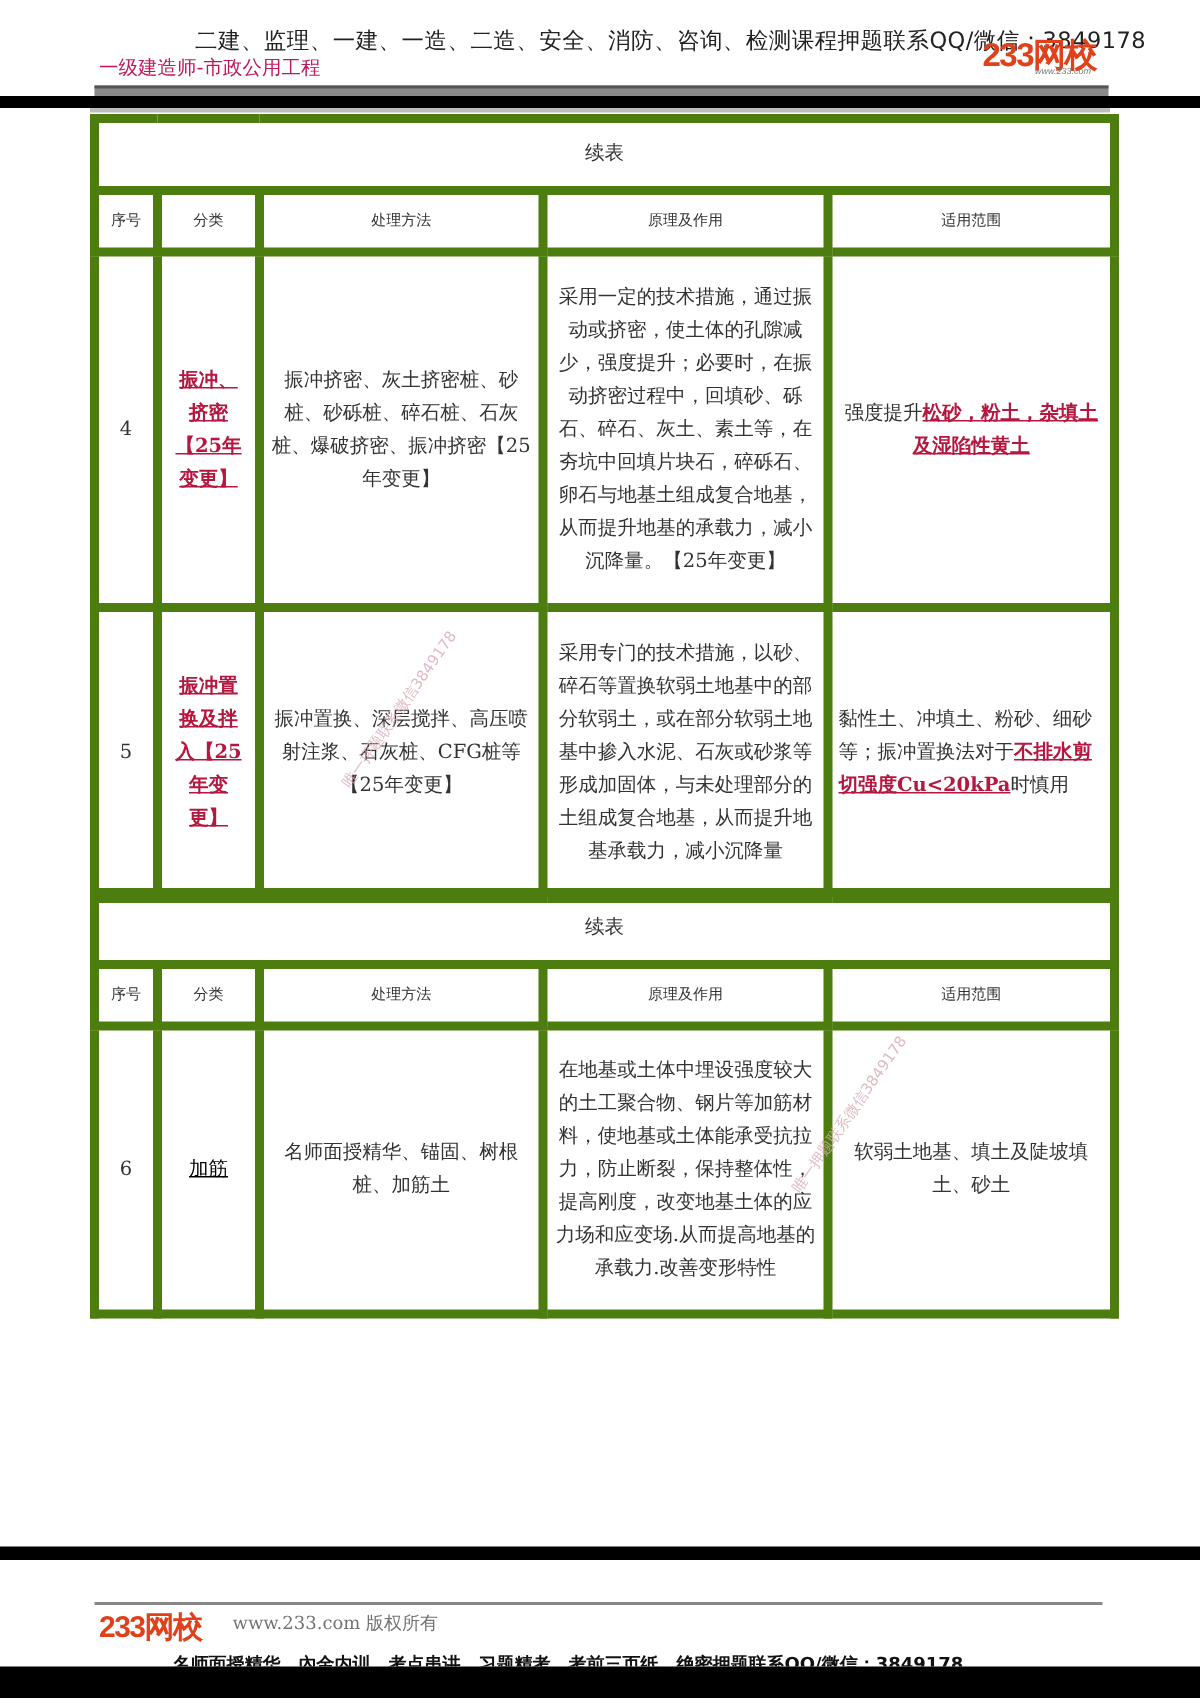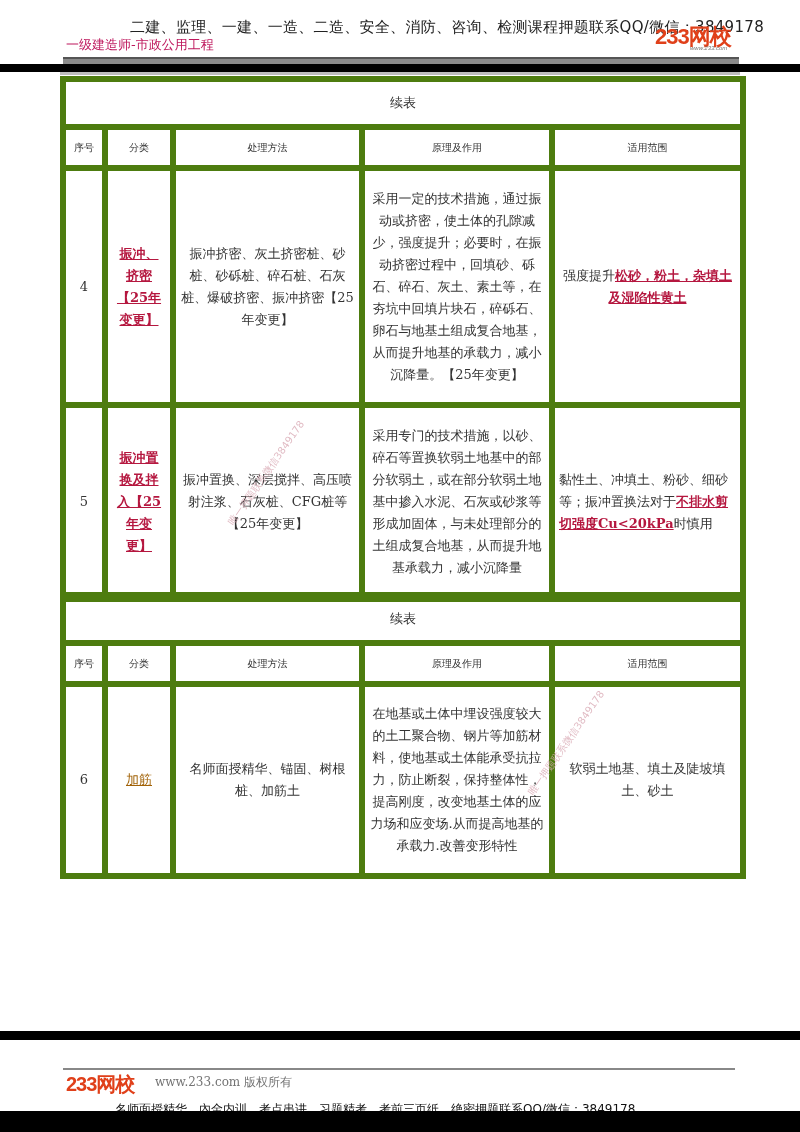--- a/index.html
+++ b/index.html
@@ -12,31 +12,31 @@
   .logo-top { left:655px; top:22px; font-size:22px; }
   .logo-url { left:690px; top:45px; font-size:6px; color:#777; font-style:italic; font-family:"Liberation Sans",sans-serif; }
   .rule-grey { left:63px; top:57px; width:676px; height:6px; background:#8a8a8a; border-top:2px solid #555; }
   .black-band { left:0; top:64px; width:800px; height:8px; background:#000; }
   .rule-grey2 { left:60px; top:72px; width:680px; height:3px; background:#bdbdbd; }
 
   table.dt { position:absolute; left:60px; width:680px; border-collapse:collapse; table-layout:fixed; }
   table.dt td { border:6px solid #4d7c0f; text-align:center; vertical-align:middle; font-size:13px; line-height:22px; padding:2px 4px; color:#333; }
   table.dt td.cap { height:38px; font-size:13px; font-family:"DejaVu Sans","Liberation Sans",sans-serif; }
   table.dt tr.head td { height:31px; font-family:"DejaVu Sans","Liberation Sans",sans-serif; font-size:10px; }
-  .red { color:#a16207; text-decoration:underline; }
+  .red { color:#000000; text-decoration:underline; }
   .redb { color:#b5173f; text-decoration:underline; font-weight:bold; }
   .justify { text-align:justify; text-align-last:center; }
   .wm { position:absolute; font-size:10px; color:#d9a9b4; transform:rotate(-55deg); transform-origin:left top; white-space:nowrap; font-family:"DejaVu Sans",sans-serif; opacity:0.8; }
 
   .black-band2 { left:0; top:1031px; width:800px; height:9px; background:#000; }
   .ftr-rule { left:63px; top:1068px; width:672px; height:2px; background:#888; }
   .logo-bot { left:66px; top:1071px; font-size:20px; }
   .ftr-copy { left:155px; top:1074px; font-size:12px; color:#737373; font-family:"DejaVu Serif",serif; white-space:nowrap; }
   .ftr-page { left:390px; top:1128px; font-size:15px; color:#555; font-family:"DejaVu Serif",serif; white-space:nowrap; }
-  .ftr-promo { left:115px; top:1101px; font-size:12px; color:#111; font-weight:normal; white-space:nowrap; font-family:"DejaVu Sans",sans-serif; height:10px; overflow:hidden; }
+  .ftr-promo { left:115px; top:1101px; font-size:12px; color:#111; font-weight:bold; white-space:nowrap; font-family:"DejaVu Sans",sans-serif; height:10px; overflow:hidden; }
   .black-band3 { left:0; top:1111px; width:800px; height:21px; background:#000; }
 </style>
 </head>
 <body>
 
 <div class="abs hdr-promo">二建、监理、一建、一造、二造、安全、消防、咨询、检测课程押题联系QQ/微信：3849178</div>
 <div class="abs hdr-sub">一级建造师-市政公用工程</div>
 <div class="abs logo logo-top">233网校</div>
 <div class="abs logo-url">www.233.com</div>
 <div class="abs rule-grey"></div>

